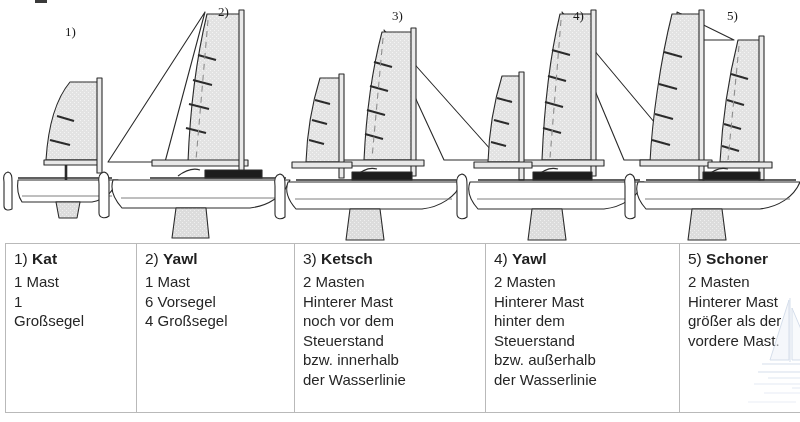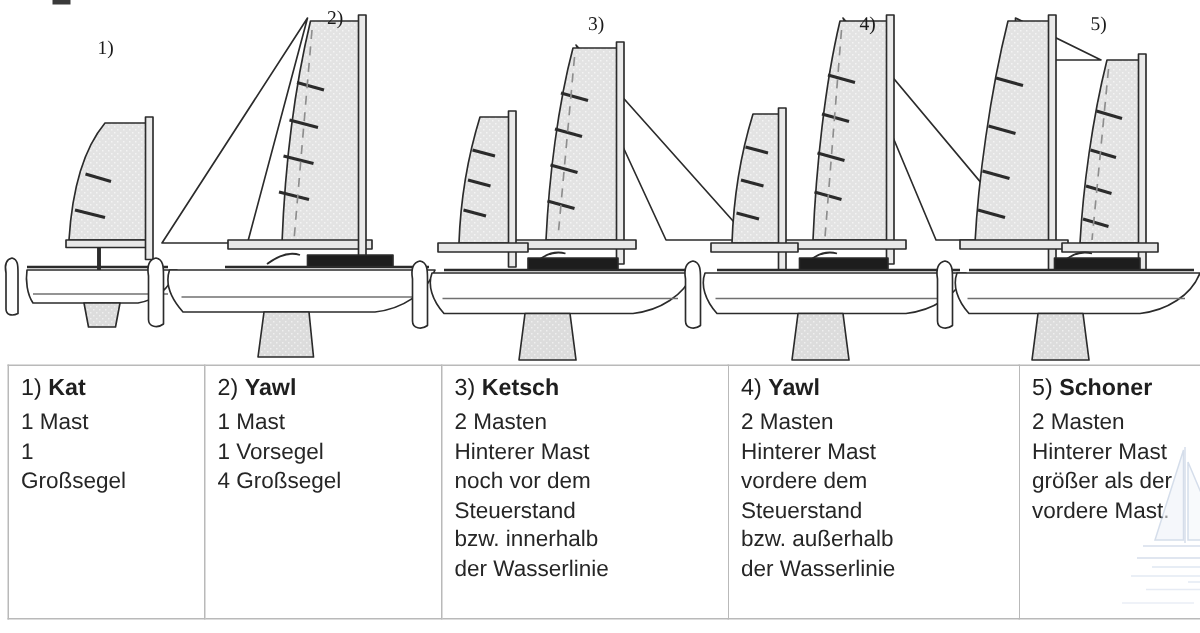--- a/index.html
+++ b/index.html
@@ -261,21 +261,21 @@
         </div>
       </td>
 
       <td style="width:142px">
         <div class="cell-title">
           <span class="num">2)</span>
           <span class="name">Yawl</span>
         </div>
         <div class="cell-lines">
           <div>1 Mast</div>
-          <div>1 Vorsegel</div>
+          <div>6 Vorsegel</div>
           <div>4 Großsegel</div>
         </div>
       </td>
 
       <td style="width:175px">
         <div class="cell-title">
           <span class="num">3)</span>
           <span class="name">Ketsch</span>
         </div>
         <div class="cell-lines">
@@ -289,21 +289,21 @@
       </td>
 
       <td style="width:178px">
         <div class="cell-title">
           <span class="num">4)</span>
           <span class="name">Yawl</span>
         </div>
         <div class="cell-lines">
           <div>2 Masten</div>
           <div>Hinterer Mast</div>
-          <div>vordere dem</div>
+          <div>hinter dem</div>
           <div>Steuerstand</div>
           <div>bzw. außerhalb</div>
           <div>der Wasserlinie</div>
         </div>
       </td>
 
       <td style="width:169px">
         <div class="cell-title">
           <span class="num">5)</span>
           <span class="name">Schoner</span>

